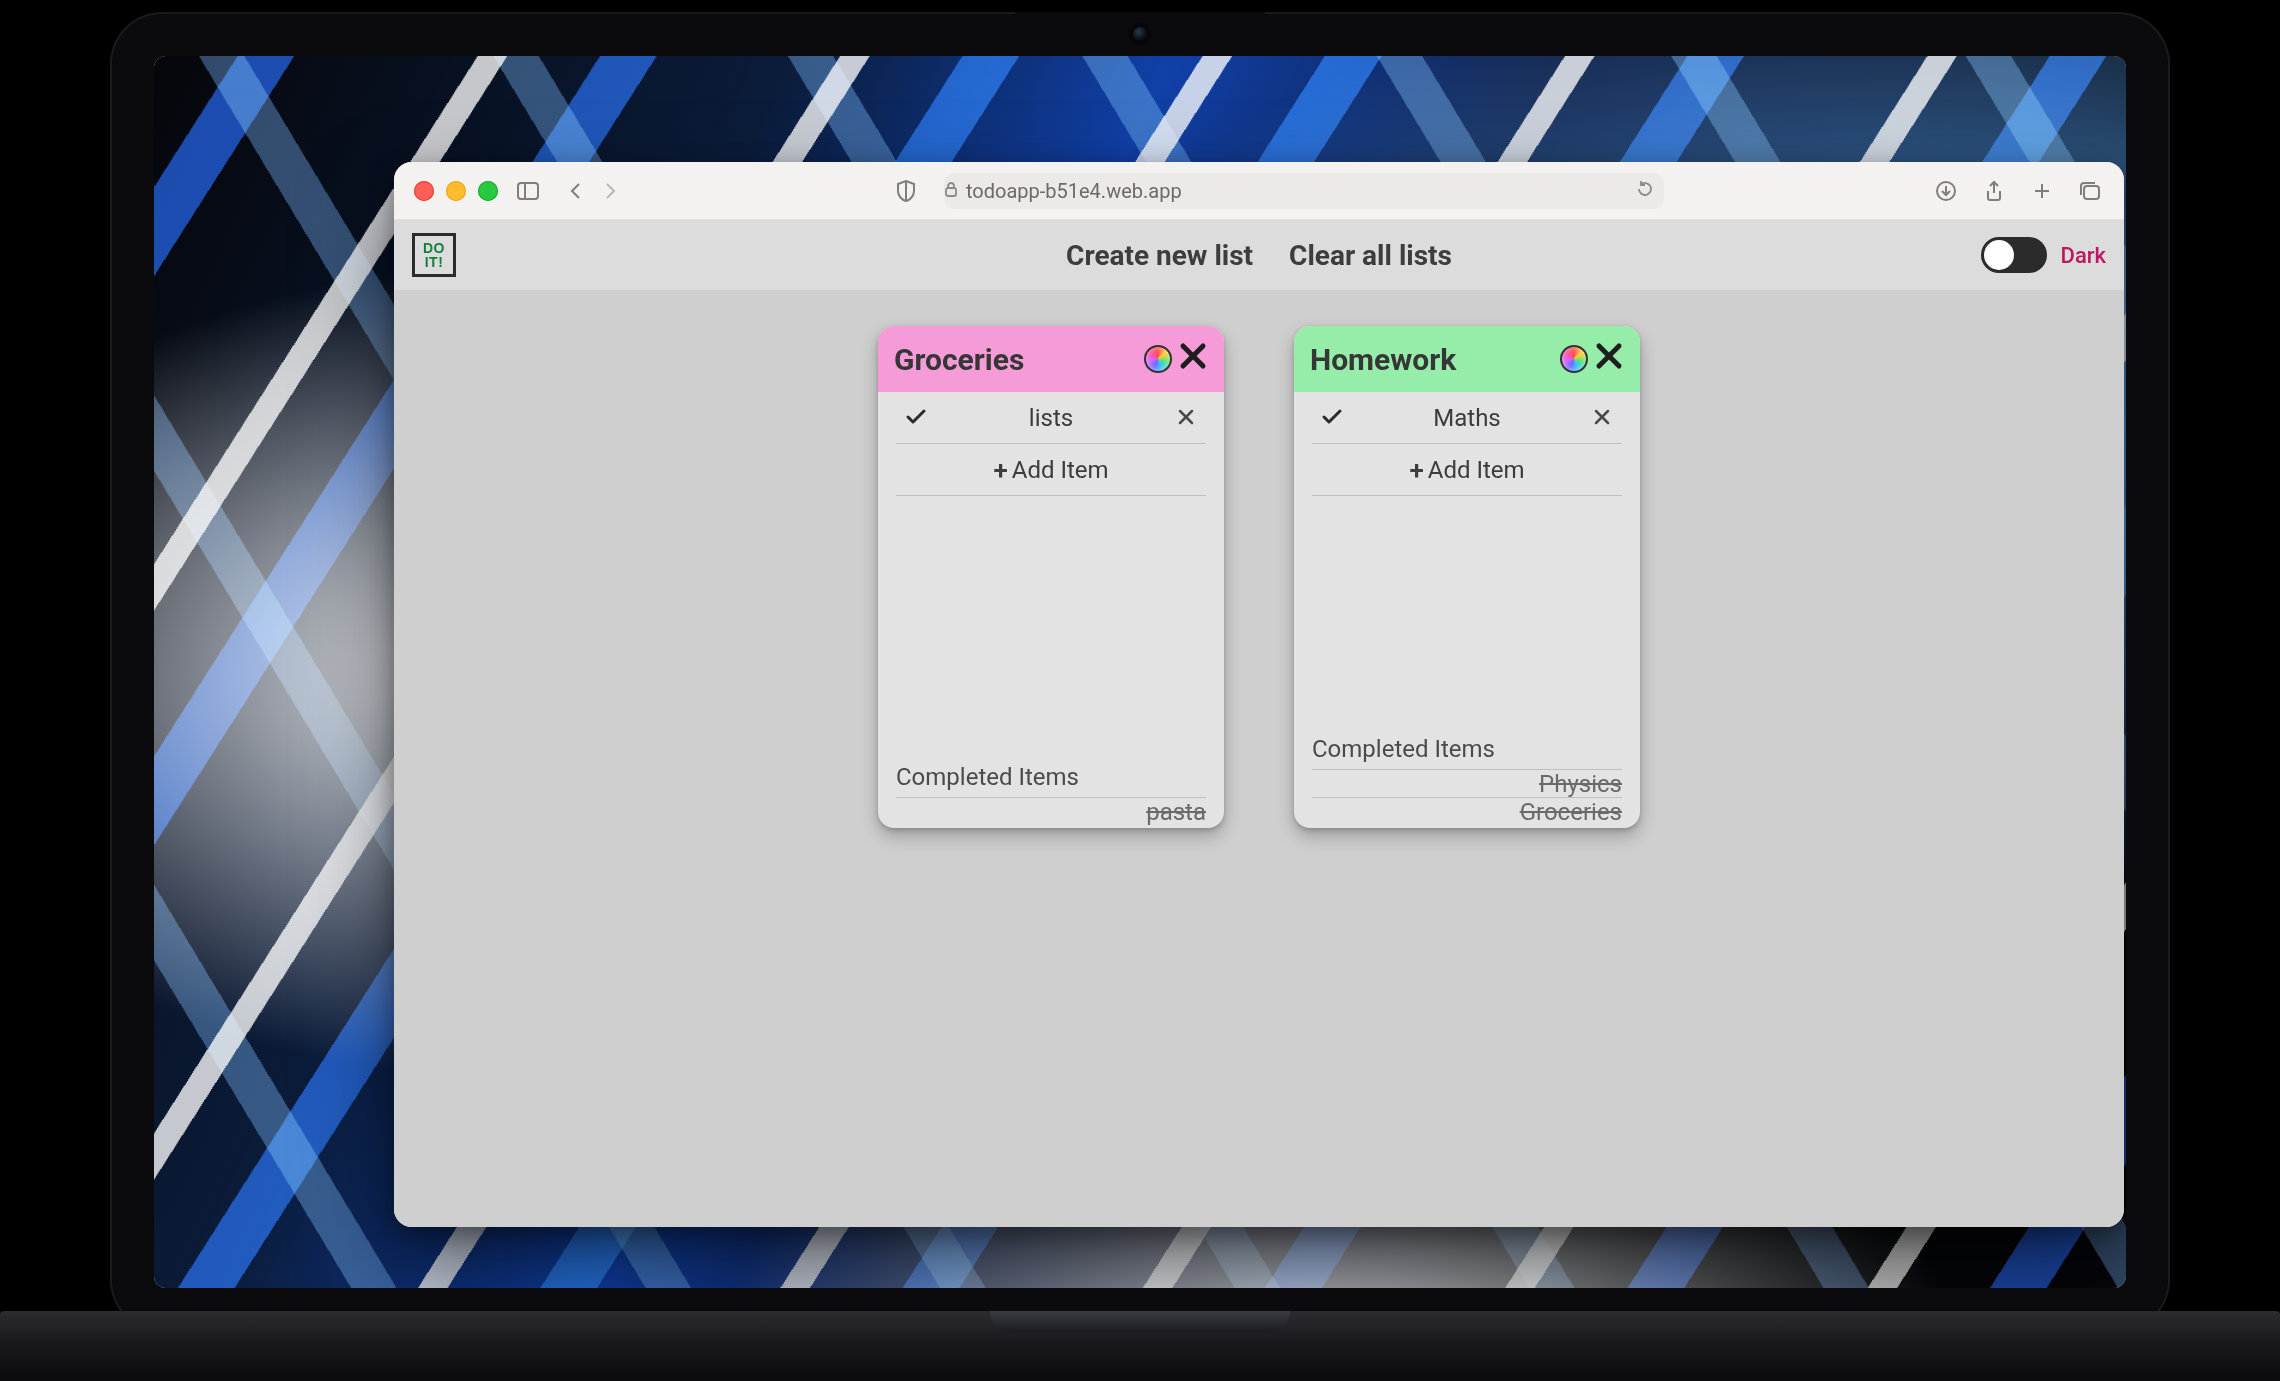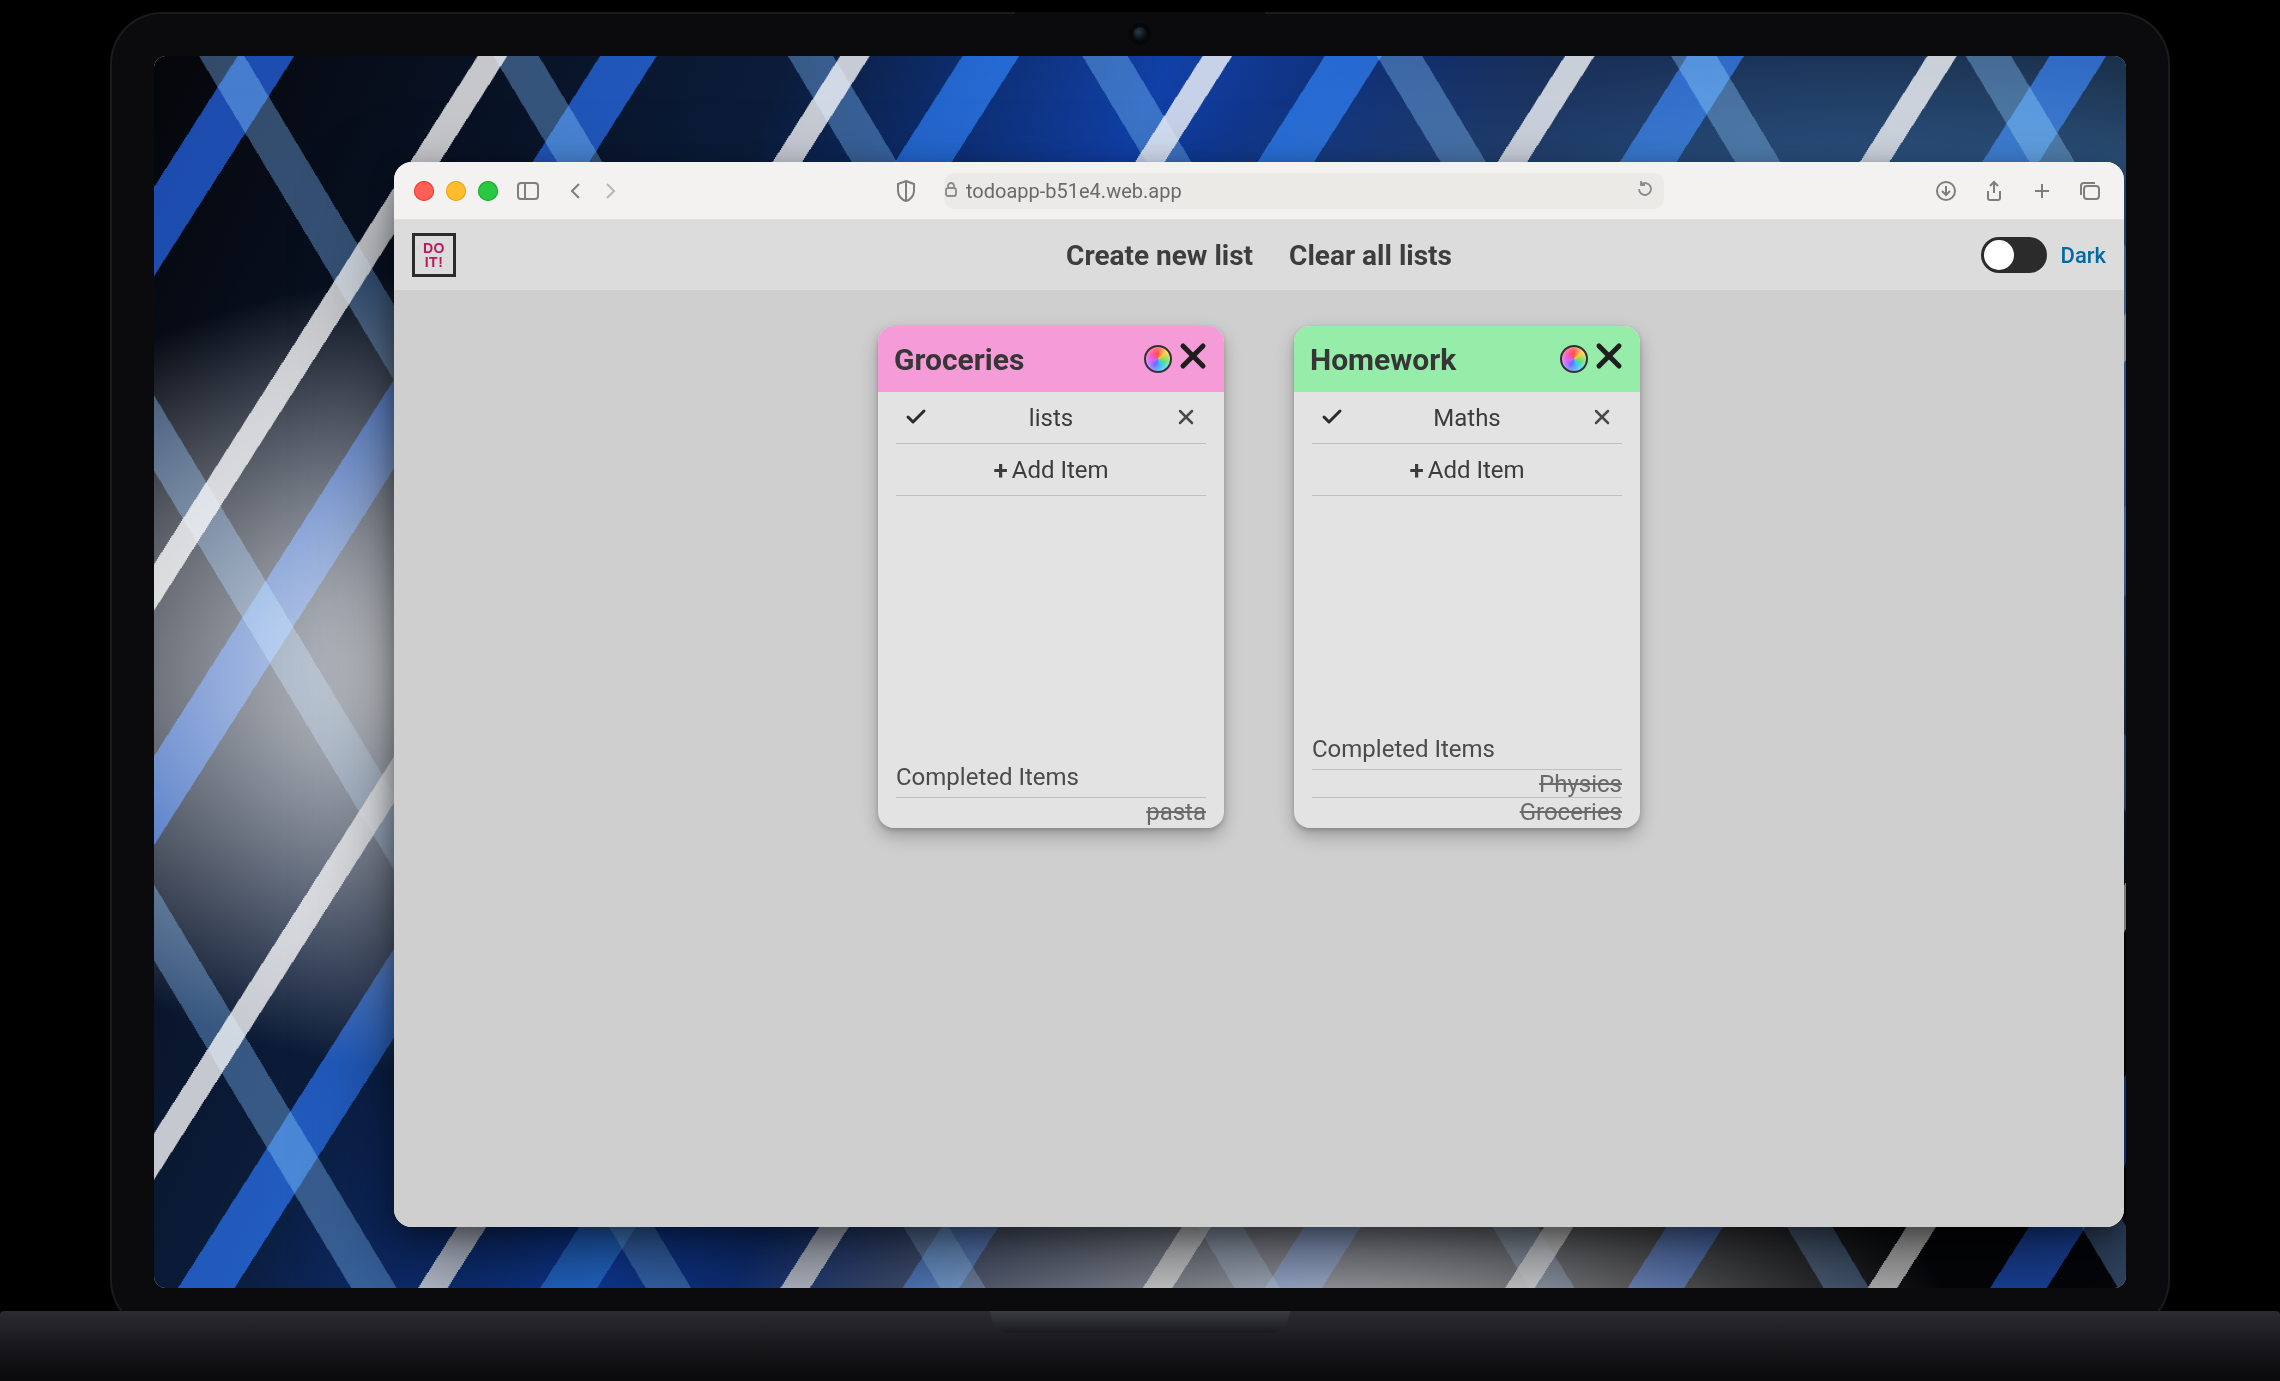--- a/index.html
+++ b/index.html
@@ -195,36 +195,36 @@
     font-weight:700;
     font-size:28px;
     position:relative;
   }
   .logo{
     width:44px;height:44px;
     border:3px solid #2b2b2b;
     display:flex;flex-direction:column;align-items:center;justify-content:center;
     font-family: "Arial Black", Arial, sans-serif;
     font-size:14px; line-height:14px; letter-spacing:0.5px;
-    color:#be185d;
+    color:#15803d;
   }
   .logo span{display:block;}
   .header-center{
     position:absolute; left:50%; top:50%; transform:translate(-50%,-50%);
     display:flex; gap:36px;
   }
   .header-center button{
     background:none;border:none;
     font: inherit;
     color:#3d3d3d;
     cursor:pointer;
   }
   .theme-toggle{
     margin-left:auto; display:flex; align-items:center; gap:14px;
-    font-size:22px; font-weight:500; color:#0369a1;
+    font-size:22px; font-weight:500; color:#be185d;
   }
   .switch{
     width:66px;height:36px;border-radius:36px;
     background:#2b2b2b;
     position:relative;
   }
   .switch::after{
     content:"";
     position:absolute; left:3px; top:3px;
     width:30px;height:30px;border-radius:50%;

